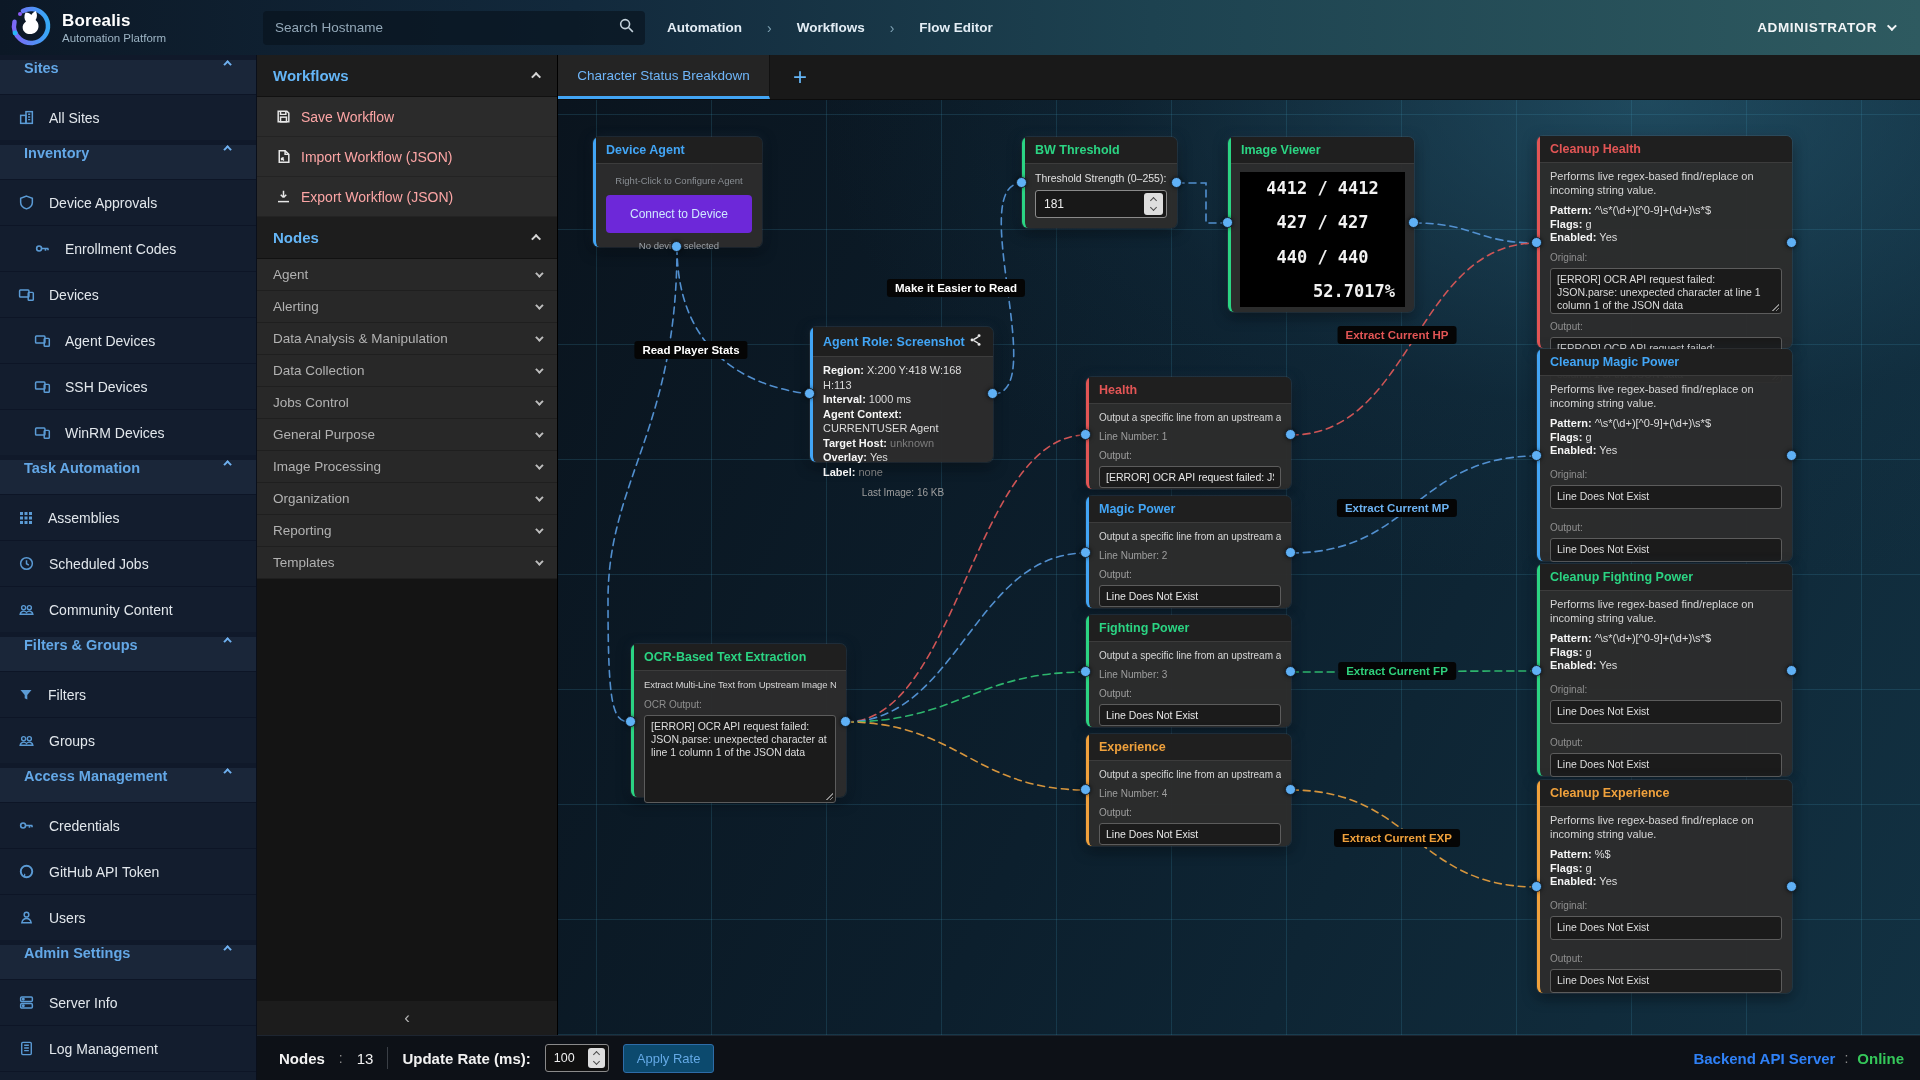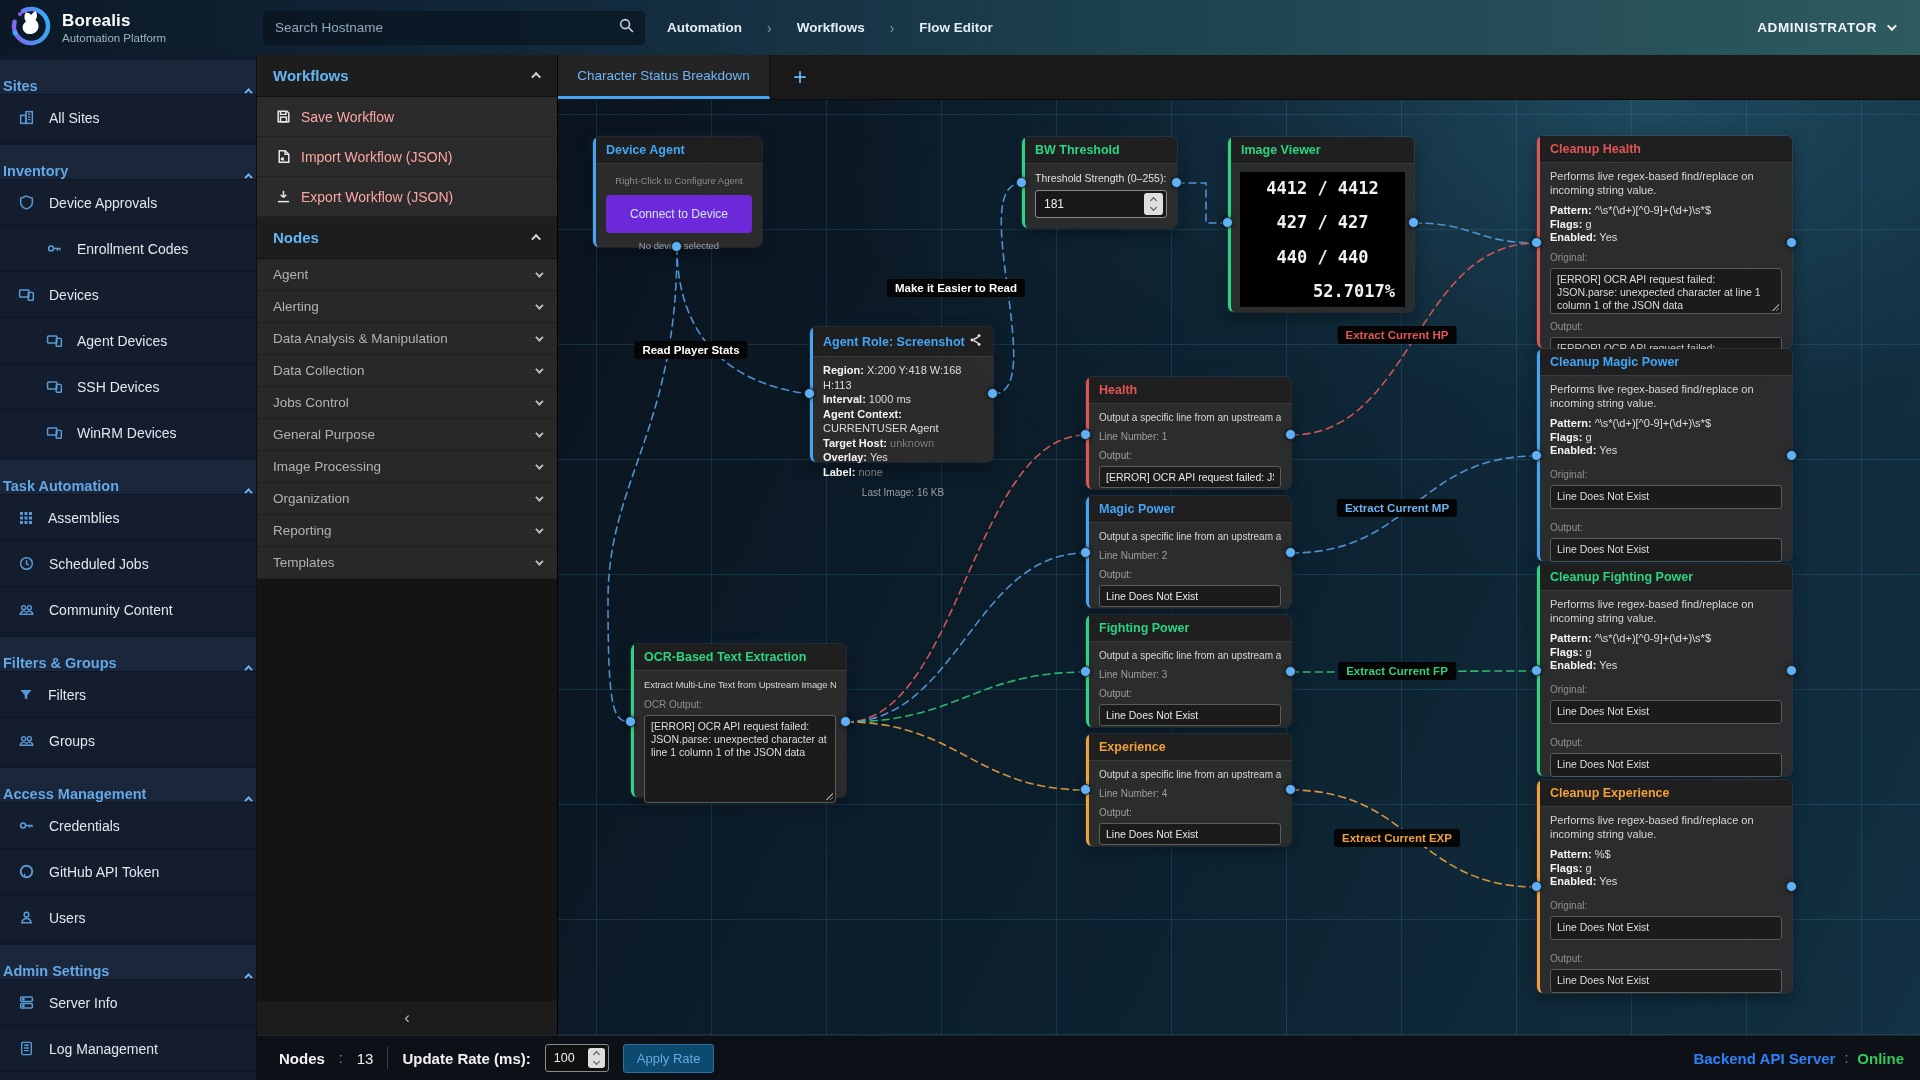--- a/index.html
+++ b/index.html
@@ -22,26 +22,26 @@
   .crumb-sep{color:#7fa3b5;font-weight:normal;font-size:14px}
   .usermenu{margin-left:auto;margin-right:26px;display:flex;align-items:center;gap:10px;color:#f2f5f7;
     font-size:13.5px;font-weight:bold;letter-spacing:.6px;cursor:pointer}
   .chev{display:inline-block;width:7px;height:7px;border-right:2px solid currentColor;border-bottom:2px solid currentColor}
   .chev.down{transform:rotate(45deg) translateY(-2px)}
   .chev.up{transform:rotate(-135deg) translateY(-2px)}
 
   
   .sidebar{position:absolute;left:0;top:55px;width:257px;height:1025px;background:#10192a;z-index:20;
     border-right:1px solid #0a0f1a}
-  .sb-header{height:34px;margin-top:5px;background:#1a2639;display:flex;align-items:flex-end;
-    padding:0 3px;color:#63a7e6;font-size:14.5px;font-weight:bold;cursor:pointer}
+  .sb-header{height:34px;margin-top:5px;background:#1a2639;display:flex;align-items:flex-start;
+    padding:0 24px;color:#63a7e6;font-size:14.5px;font-weight:bold;cursor:pointer}
   .sb-header .chev{margin-left:auto;color:#6fb0ef;width:6px;height:6px}
   .sb-item{height:46px;display:flex;align-items:center;gap:14px;padding-left:18px;color:#e2e7ec;
     font-size:14px;border-top:1px solid #0d1526;background:#131d2e;cursor:pointer}
-  .sb-item.indent{padding-left:46px}
+  .sb-item.indent{padding-left:34px}
   .sb-item svg{color:#5b9bd5;flex:0 0 auto}
 
   
   .panel{position:absolute;left:257px;top:55px;width:301px;height:980px;background:#151515;z-index:20;
     display:flex;flex-direction:column;border-right:1px solid #000}
   .pn-header{height:42px;background:#1d1d1d;display:flex;align-items:center;padding:0 16px;
     color:#64b5f6;font-size:15px;font-weight:bold;border-bottom:1px solid #111;cursor:pointer}
   .pn-header .chev{margin-left:auto;color:#d6d6d6}
   .pn-item{height:40px;background:#2b2b2b;display:flex;align-items:center;gap:9px;padding-left:18px;
     color:#fca5a5;font-size:14px;border-bottom:1px solid #232323;cursor:pointer}

